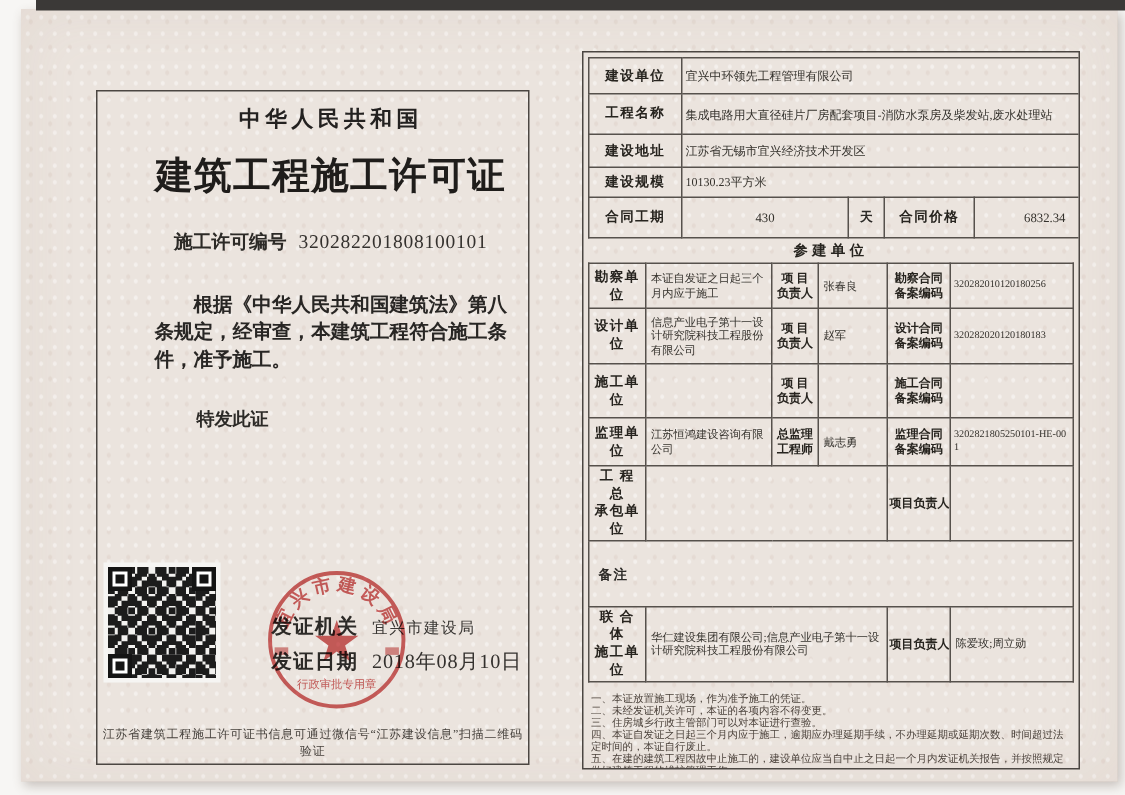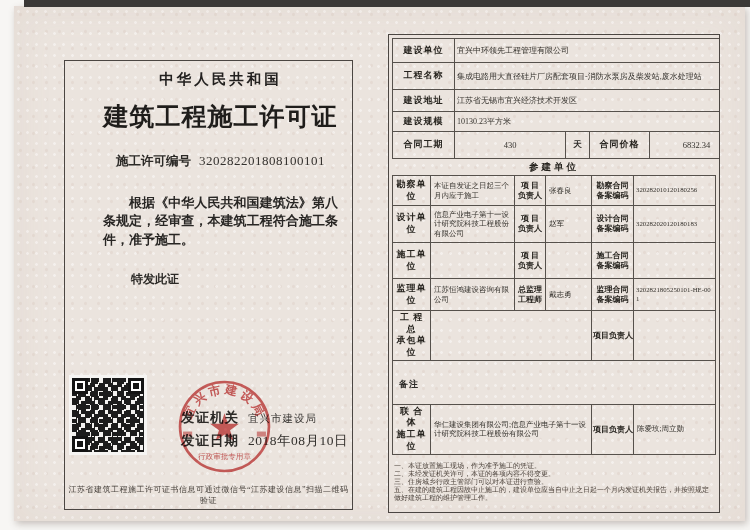--- a/index.html
+++ b/index.html
@@ -224,20 +224,21 @@
         <td class="plabel2">项目负责人</td>
         <td class="person">陈爱玫;周立勋</td>
       </tr>
     </tbody>
       </table>
 
     <div class="notes">
       <div class="note-item">一、本证放置施工现场，作为准予施工的凭证。</div>
       <div class="note-item">二、未经发证机关许可，本证的各项内容不得变更。</div>
       <div class="note-item">三、住房城乡行政主管部门可以对本证进行查验。</div>
+      <div class="note-item">四、本证自发证之日起三个月内应于施工，逾期应办理延期手续，不办理延期或延期次数、时间超过法定时间的，本证自行废止。</div>
       <div class="note-item">五、在建的建筑工程因故中止施工的，建设单位应当自中止之日起一个月内发证机关报告，并按照规定做好建筑工程的维护管理工作。</div>
 
     </div>
 
   </div>
 </div>
 
 <div class="top-strip"></div>
 
 </body></html>

